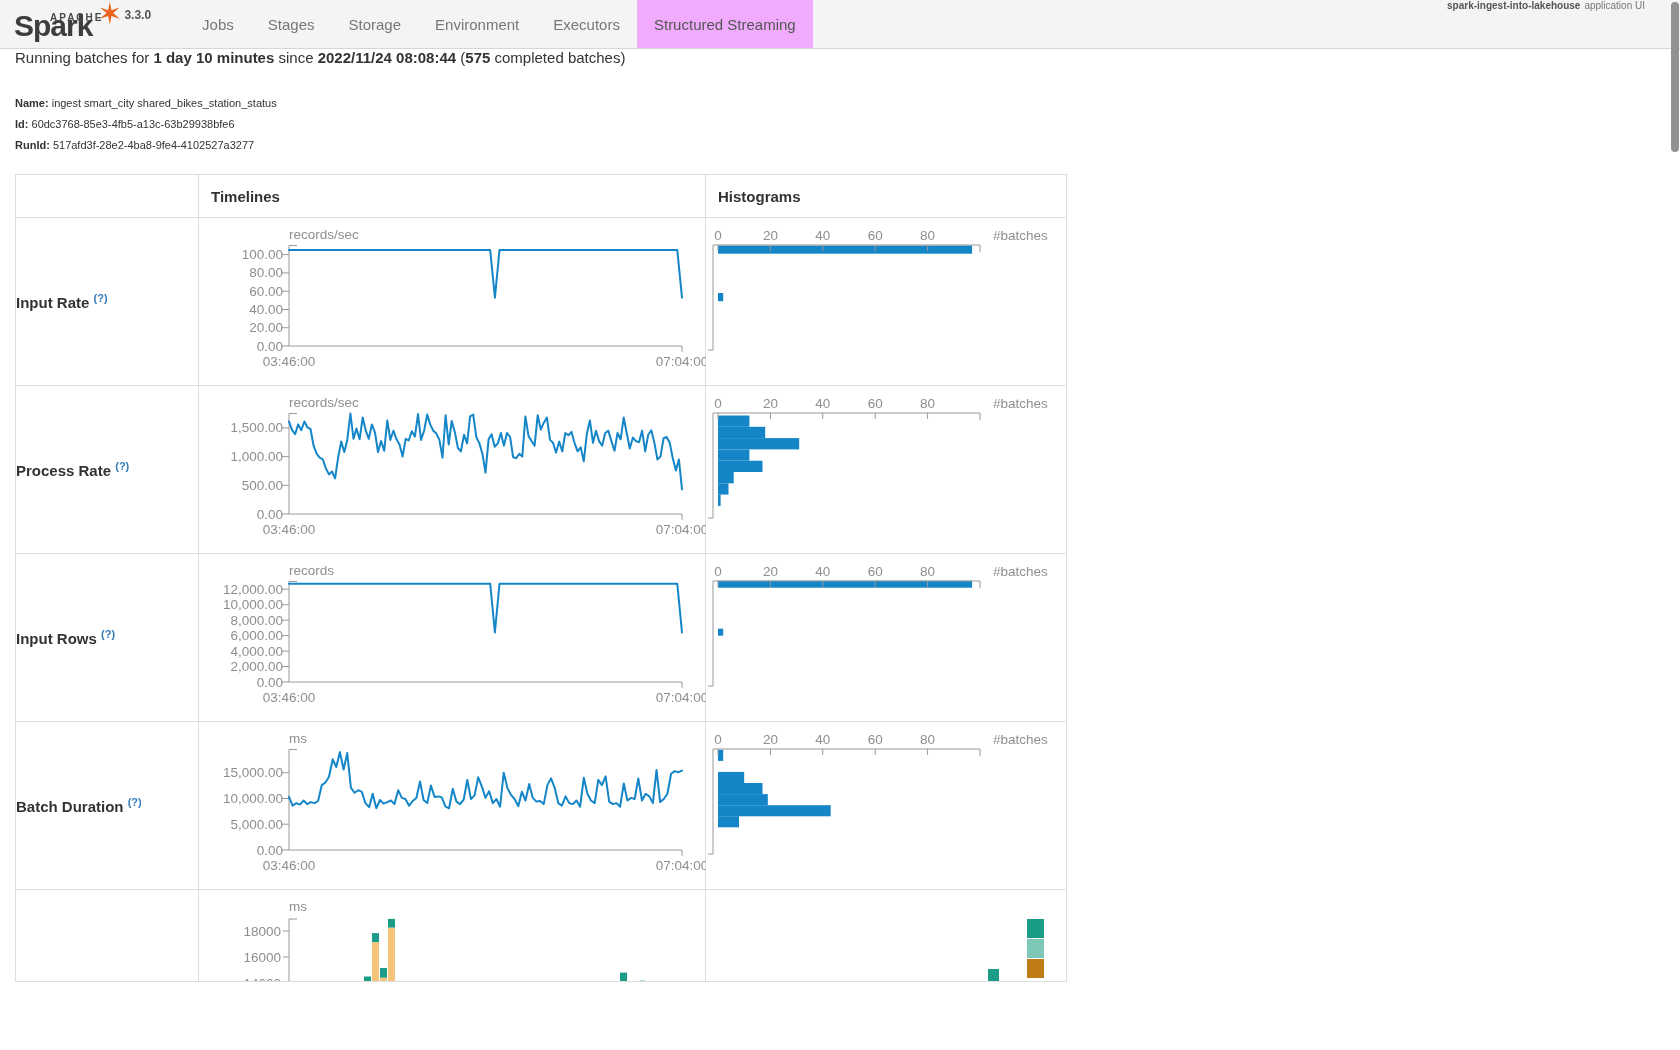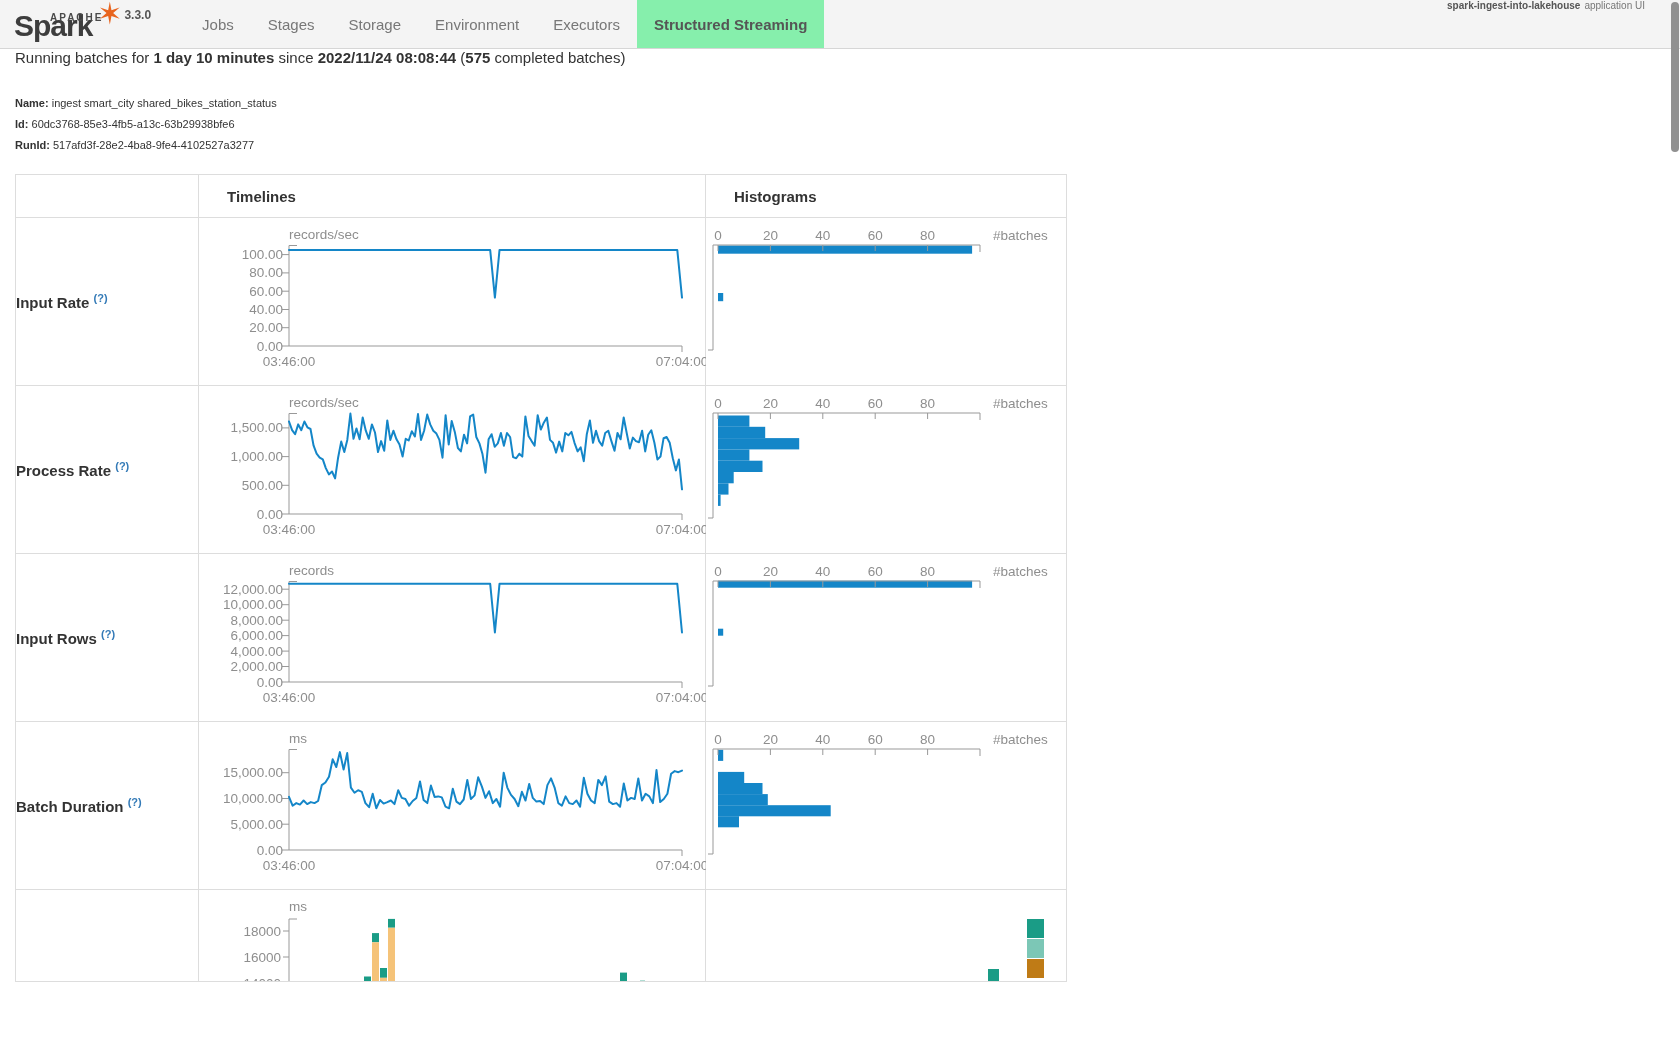--- a/index.html
+++ b/index.html
@@ -7,34 +7,34 @@
   
   .navbar{height:48px;background:#f4f4f4;border-bottom:1px solid #d6d6d6;display:flex;align-items:stretch;}
   .brand{display:flex;align-items:flex-end;padding:3px 6px 5px 14px;position:relative;}
   .logo{position:relative;padding-right:26px;}
   .logo .apache{position:absolute;top:3px;left:36px;font-size:10px;font-weight:bold;letter-spacing:2px;color:#4a4a4a;}
   .logo .sparkword{font-size:30px;font-weight:bold;color:#3d3d3d;letter-spacing:-1px;line-height:34px;}
   .logo .star{position:absolute;right:-4px;top:-10px;color:#e8641e;font-size:30px;line-height:30px;}
   .version{font-size:12px;font-weight:bold;color:#555;margin:0 0 21px 6px;}
   .tabs{display:flex;margin-left:28px;}
   .tab{display:flex;align-items:center;padding:12px 17px;font-size:15px;color:#777;cursor:pointer;white-space:nowrap;}
-  .tab.active{background:#86efac;color:#555;font-weight:bold;}
+  .tab.active{background:#f0abfc;color:#555;}
   .appname{margin-left:auto;display:flex;padding-right:35px;font-size:10px;color:#777;}
   .appname b{color:#555;margin-right:4px;}
   
   .scroll-thumb{position:fixed;right:1px;top:2px;width:8px;height:150px;background:#919191;border-radius:4px;}
   
   .content{padding-left:15px;}
   h1{font-size:30px;line-height:36px;font-weight:bold;color:#333;margin:34px 0 9px 0;}
   .subtitle{font-size:15px;margin:0 0 27px 0;}
   .meta{font-size:11px;line-height:21px;}
   
   table.stats{border-collapse:collapse;table-layout:fixed;margin-top:18px;width:1051px;}
   table.stats th,table.stats td{border:1px solid #ddd;padding:0;}
-  table.stats th{height:42px;text-align:left;font-size:15px;font-weight:bold;color:#333;padding-left:28px;}
+  table.stats th{height:42px;text-align:left;font-size:15px;font-weight:bold;color:#333;padding-left:12px;}
   td.rowlabel{vertical-align:middle;font-size:15px;font-weight:bold;padding-left:10px;}
   td.cell{vertical-align:top;}
   sup.help{color:#337ab7;font-size:11px;font-weight:bold;}
   svg{display:block;}
   .extras{position:relative;width:361px;height:91px;overflow:hidden;}
   .extras .mark{position:absolute;}
 </style>
 </head>
 <body>
 

